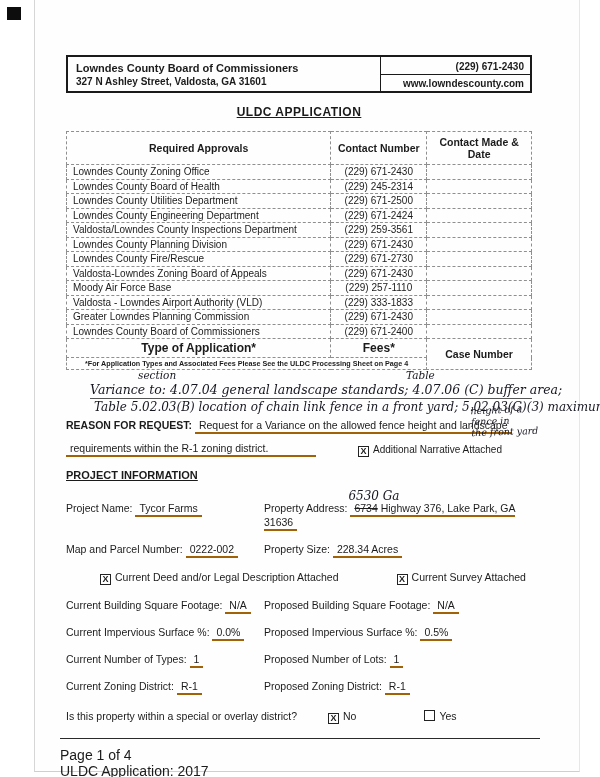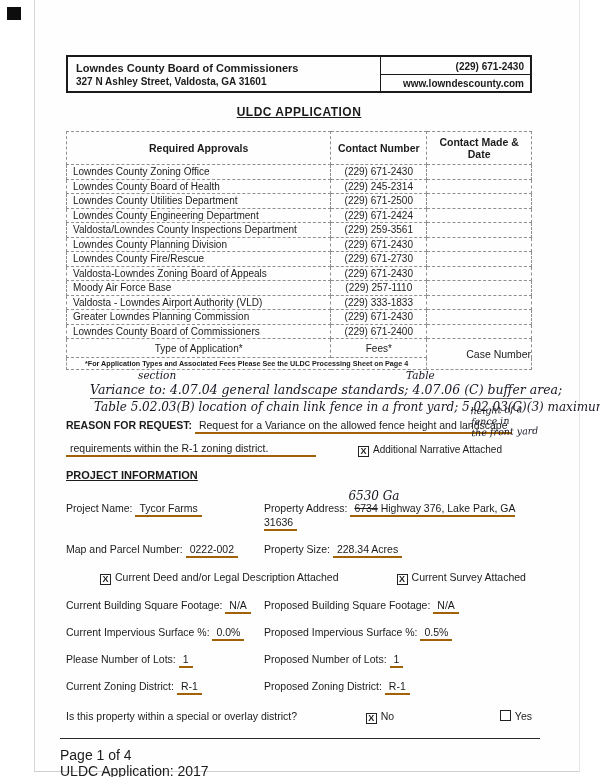--- a/index.html
+++ b/index.html
@@ -35,22 +35,22 @@
     letter-spacing:.5px; text-decoration:underline;
   }
 
   
   table.approvals { width:100%; border-collapse:collapse; margin-top:12px; }
   table.approvals th, table.approvals td { border:1px dashed #8f8f8f; }
   table.approvals th { font-size:10.5px; font-weight:bold; text-align:center; padding:4px 2px; height:26px; }
   td.app-name { font-size:10px; padding:1px 6px; height:14.5px; text-align:left; }
   td.app-num  { font-size:10px; text-align:center; padding:1px 2px; }
   td.app-made { }
-  td.type-cell, td.fees-cell { font-weight:normal; font-size:10px; text-align:center; height:19px; }
-  td.case-cell { font-weight:normal; font-size:10.5px; text-align:right; vertical-align:middle; }
+  td.type-cell, td.fees-cell { font-weight:bold; font-size:12px; text-align:center; height:19px; }
+  td.case-cell { font-weight:bold; font-size:10.5px; text-align:center; vertical-align:middle; }
   td.footnote-cell { font-weight:bold; font-size:7.2px; text-align:center; height:12px; padding:1px 2px; }
   col.c1 { width:265px; } col.c2 { width:96px; } col.c3 { width:105px; }
 
   
   .hand { font-family:"DejaVu Serif", serif; font-style:italic; color:#171722; }
   .hand-section { position:relative; height:42px; margin-top:2px;margin-left:24px; }
   .hand-insert-section { position:absolute; left:48px; top:-3px; font-size:10.5px; }
   .hand-insert-table   { position:absolute; left:316px; top:-3px; font-size:10.5px; }
   .hand-line1 { position:absolute; left:0; top:10px; width:100%; font-size:12.5px;
                 border-bottom:1px solid #555; padding-bottom:1px; white-space:nowrap; }
@@ -73,21 +73,21 @@
   
   .proj-heading { margin-top:12px; font-weight:bold; font-size:11px; text-decoration:underline; }
   .row { display:flex; margin-top:13px; font-size:10.5px; line-height:14px; }
   .row .half-l { width:198px; }
   .row .half-r { flex:1; }
   .row.first { margin-top:20px; }
   .strike { text-decoration:line-through; position:relative; }
   .hand-above { position:absolute; left:-6px; top:-13px; font-size:12px; white-space:nowrap; text-decoration:none; display:inline-block; }
   .cbrow { margin-left:34px; margin-top:15px; display:flex; font-size:10.5px; }
   .cbrow .cb-item2 { margin-left:58px; }
-  .overlay-row { display:flex; margin-top:17px; font-size:10.5px;justify-content:space-between; }
+  .overlay-row { display:flex; margin-top:17px; font-size:10.5px; }
   .overlay-row .q { width:262px; }
   .overlay-row .opt-yes { margin-left:68px; }
 
   
   .footer { position:absolute; left:60px; top:738px; width:480px;
             border-top:1.5px solid #2a2a2a; display:flex; justify-content:space-between;
             padding-top:8px; font-size:14px;flex-direction:column; }
 </style>
 </head>
 <body>
@@ -270,21 +270,21 @@
       <span class="fillline">0.0%</span>
     </div>
     <div class="half-r">
       <span>Proposed Impervious Surface %:</span>
       <span class="fillline">0.5%</span>
     </div>
   </div>
 
   <div class="row">
     <div class="half-l">
-      <span>Please Number of Lots:</span>
+      <span>Current Number of Types:</span>
       <span class="fillline">1</span>
     </div>
     <div class="half-r">
       <span>Proposed Number of Lots:</span>
       <span class="fillline">1</span>
     </div>
   </div>
 
   <div class="row">
     <div class="half-l">

